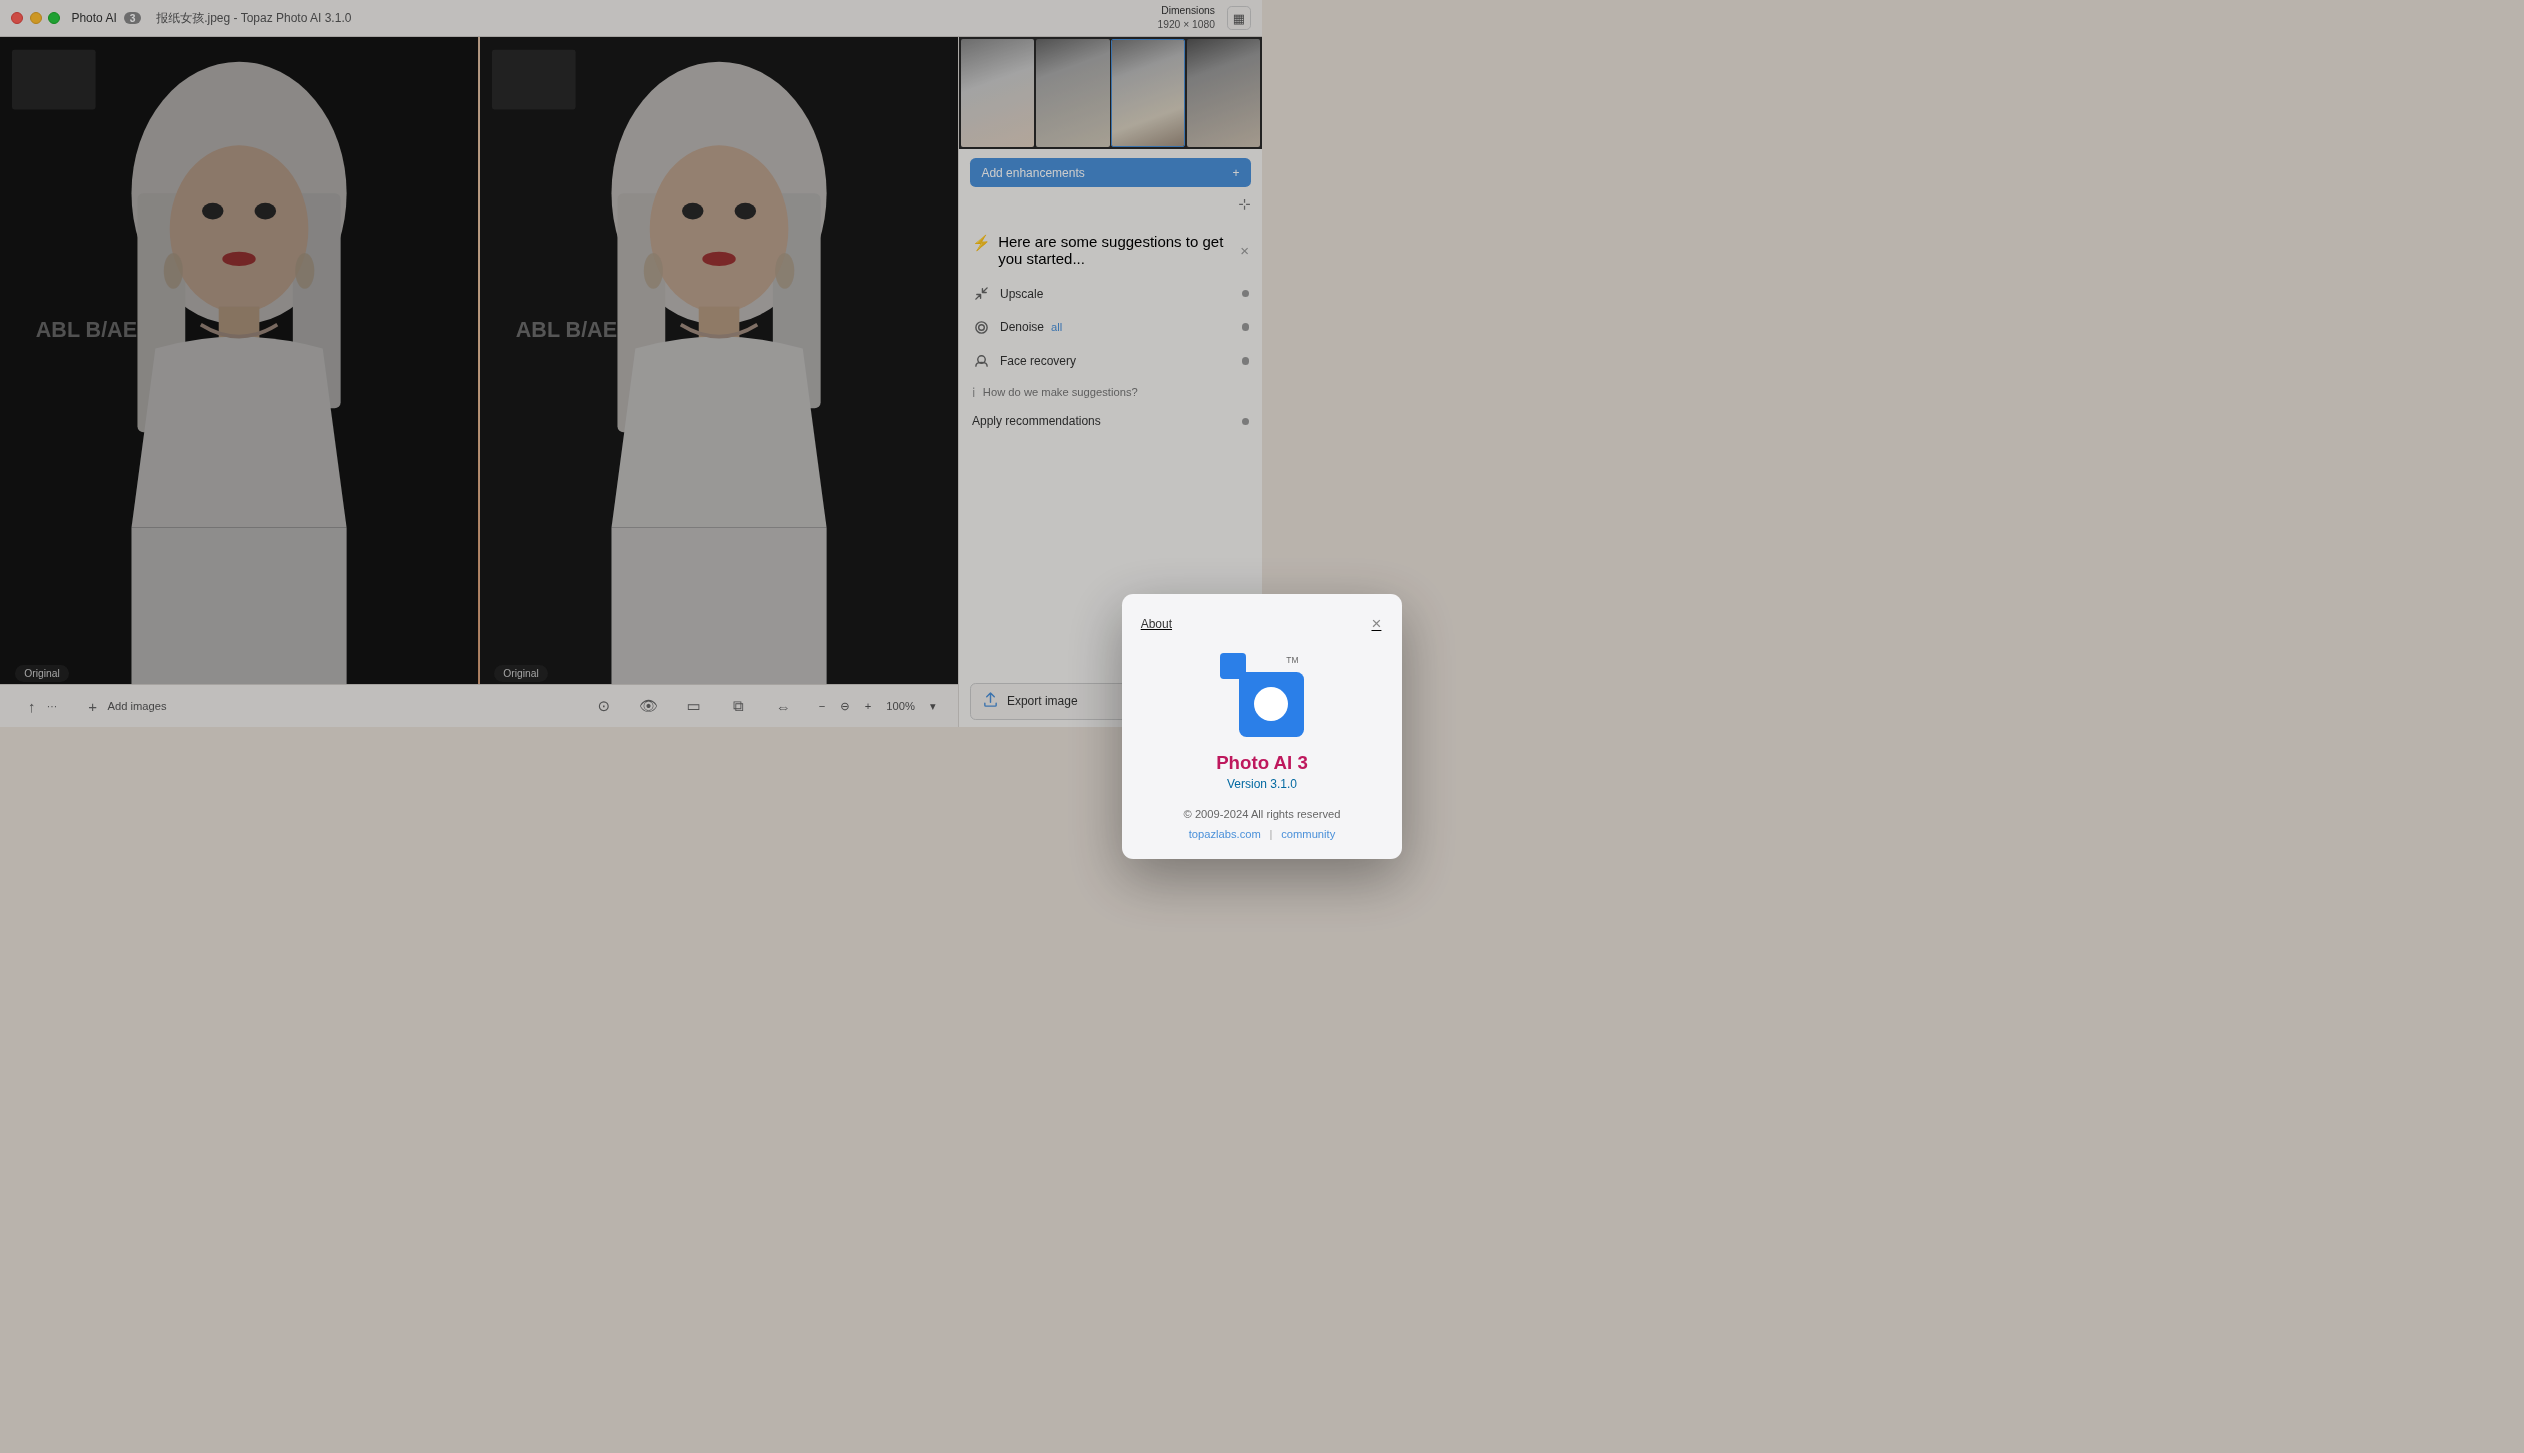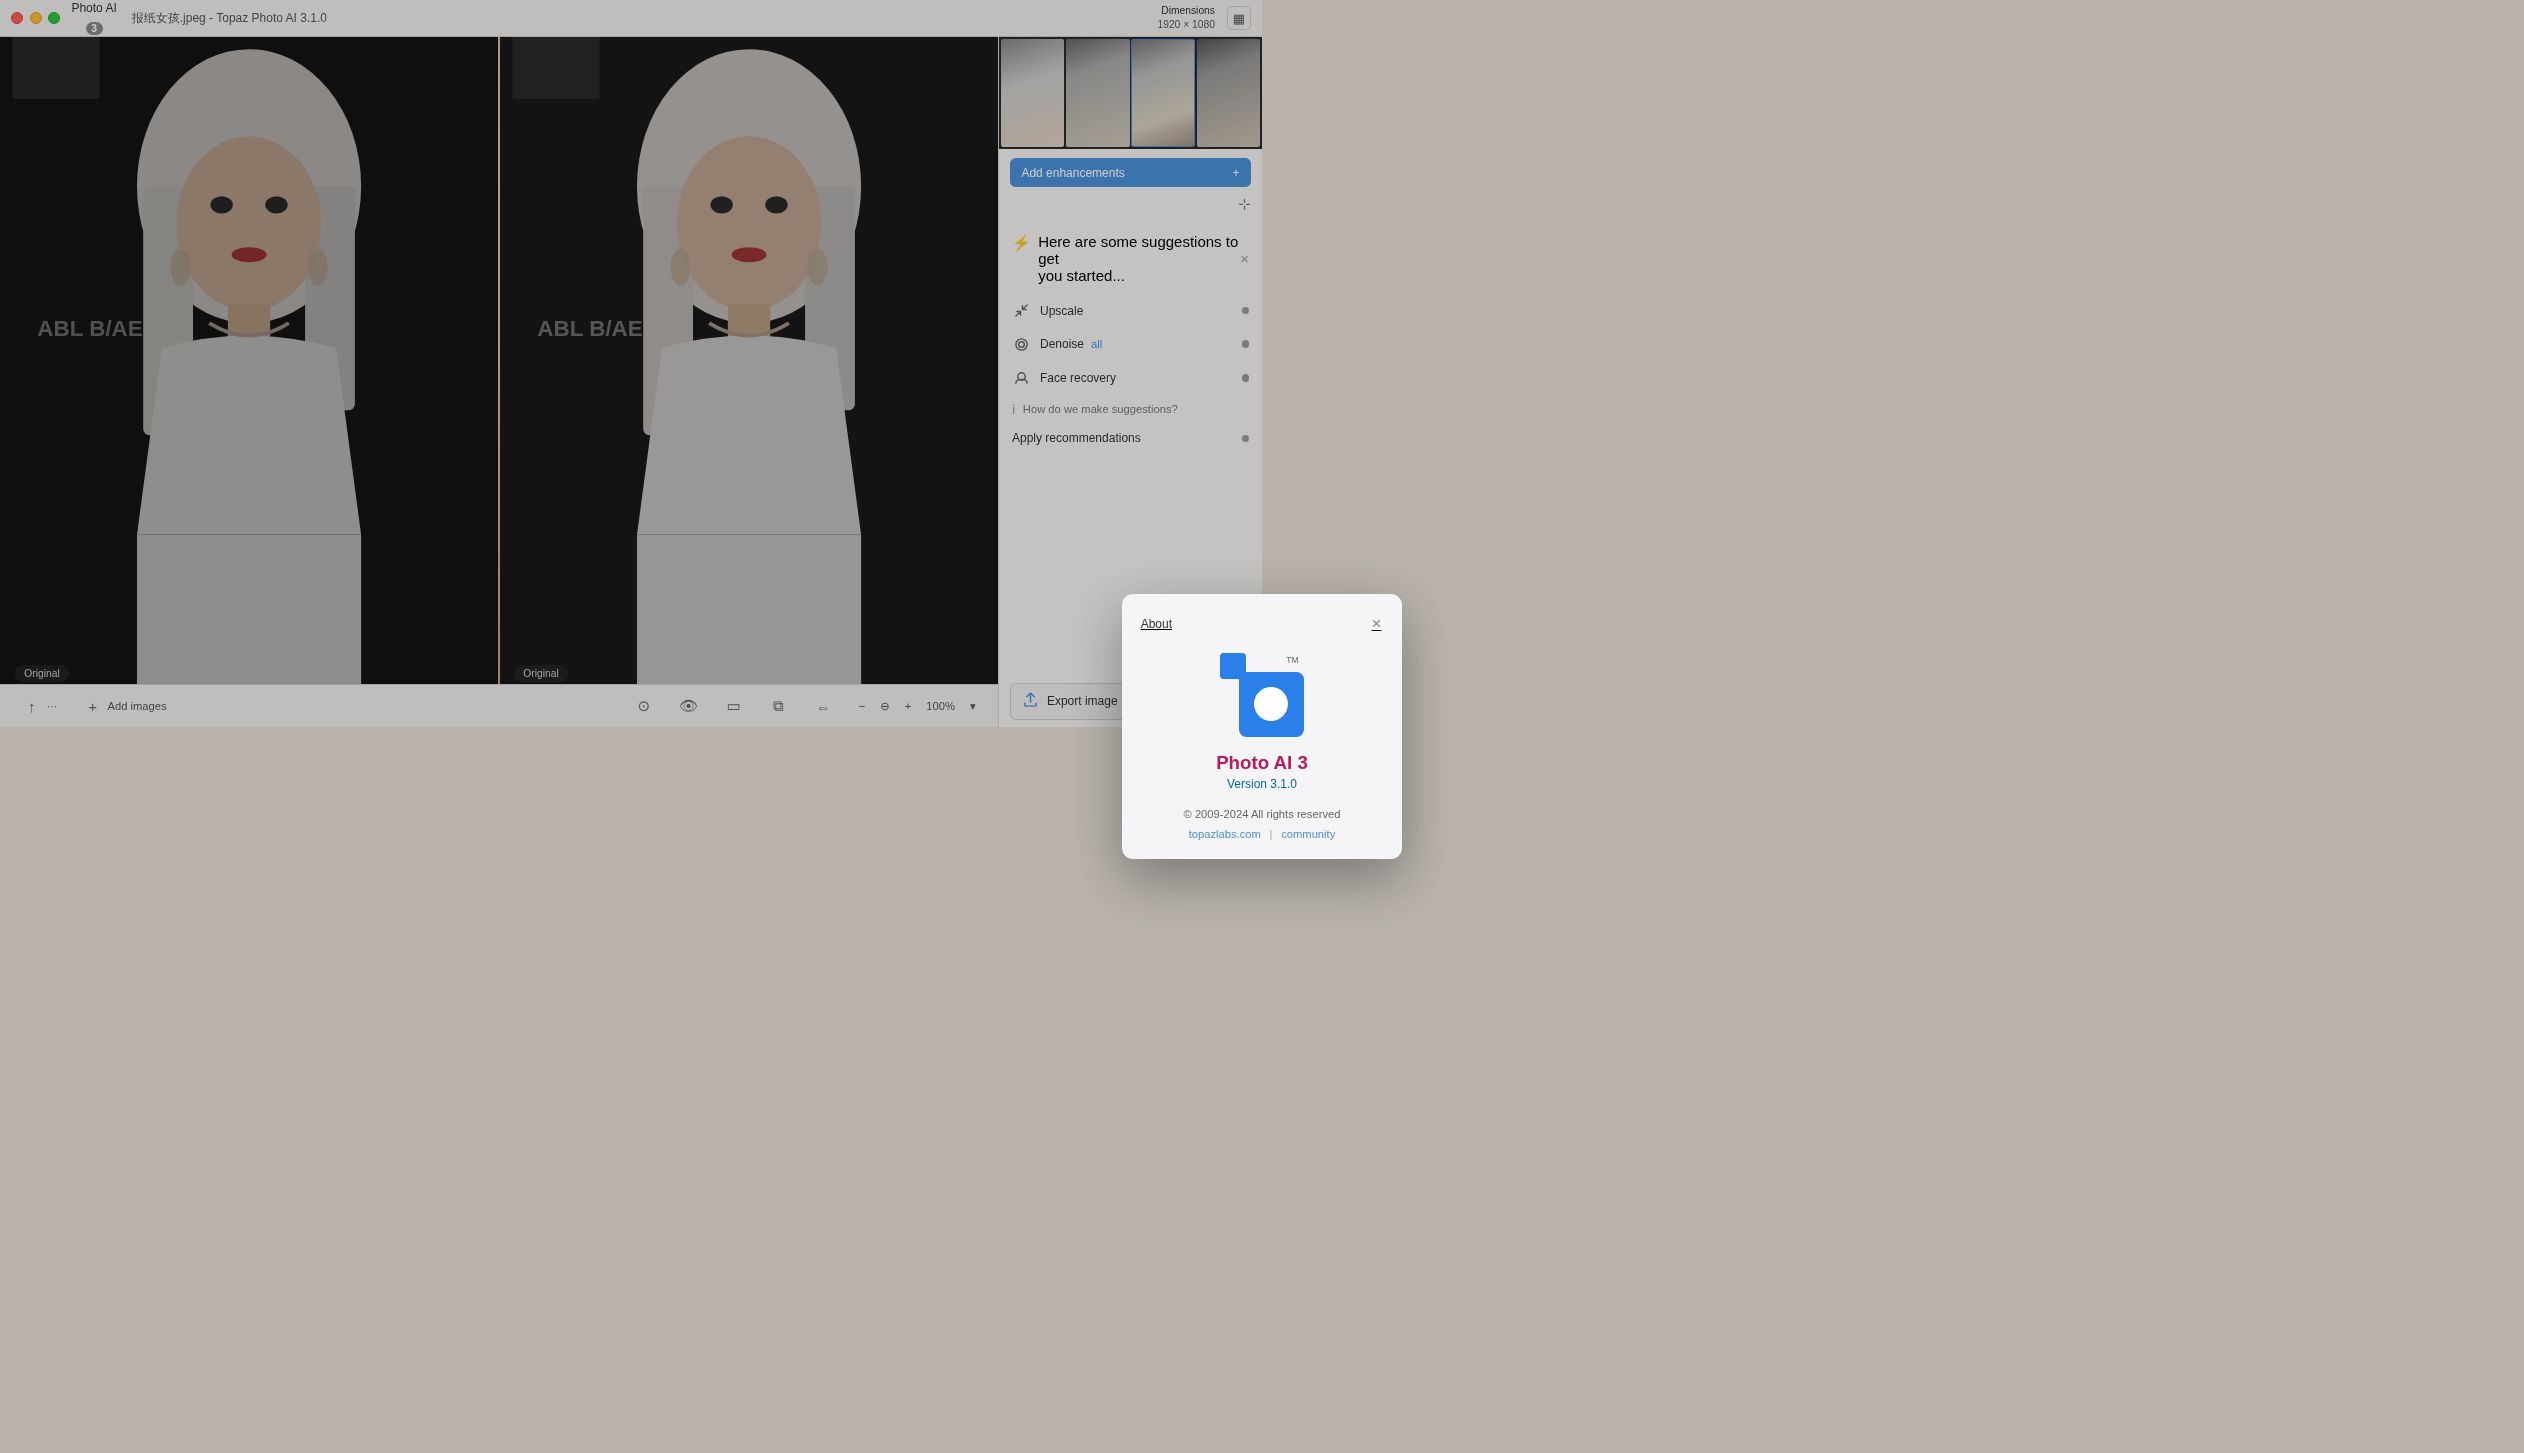--- a/index.html
+++ b/index.html
@@ -39,21 +39,20 @@
     .tl-yellow { background: #ffbd2e; border: 0.5px solid #dea123; }
     .tl-green { background: #28c840; border: 0.5px solid #1aab29; }
 
     .titlebar-app {
       display: flex;
       align-items: center;
       gap: 7.5px;
       font-size: 12px;
       font-weight: 500;
       color: #333;
-      flex-direction: column;
     }
 
     .titlebar-badge {
       background: #888;
       color: white;
       border-radius: 7.5px;
       padding: 0.9px 5.6px;
       font-size: 10.3px;
       font-weight: 600;
     }
@@ -167,21 +166,21 @@
     .zoom-control {
       display: flex;
       align-items: center;
       gap: 7.5px;
       color: #555;
       font-size: 11.2px;
     }
 
     
     .right-sidebar {
-      width: 264px;
+      width: 304px;
       background: #f5f4f2;
       border-left: 0.9px solid #d8d4d0;
       display: flex;
       flex-direction: column;
       overflow: hidden;
     }
 
     
     .thumbnail-strip {
       height: 112px;

